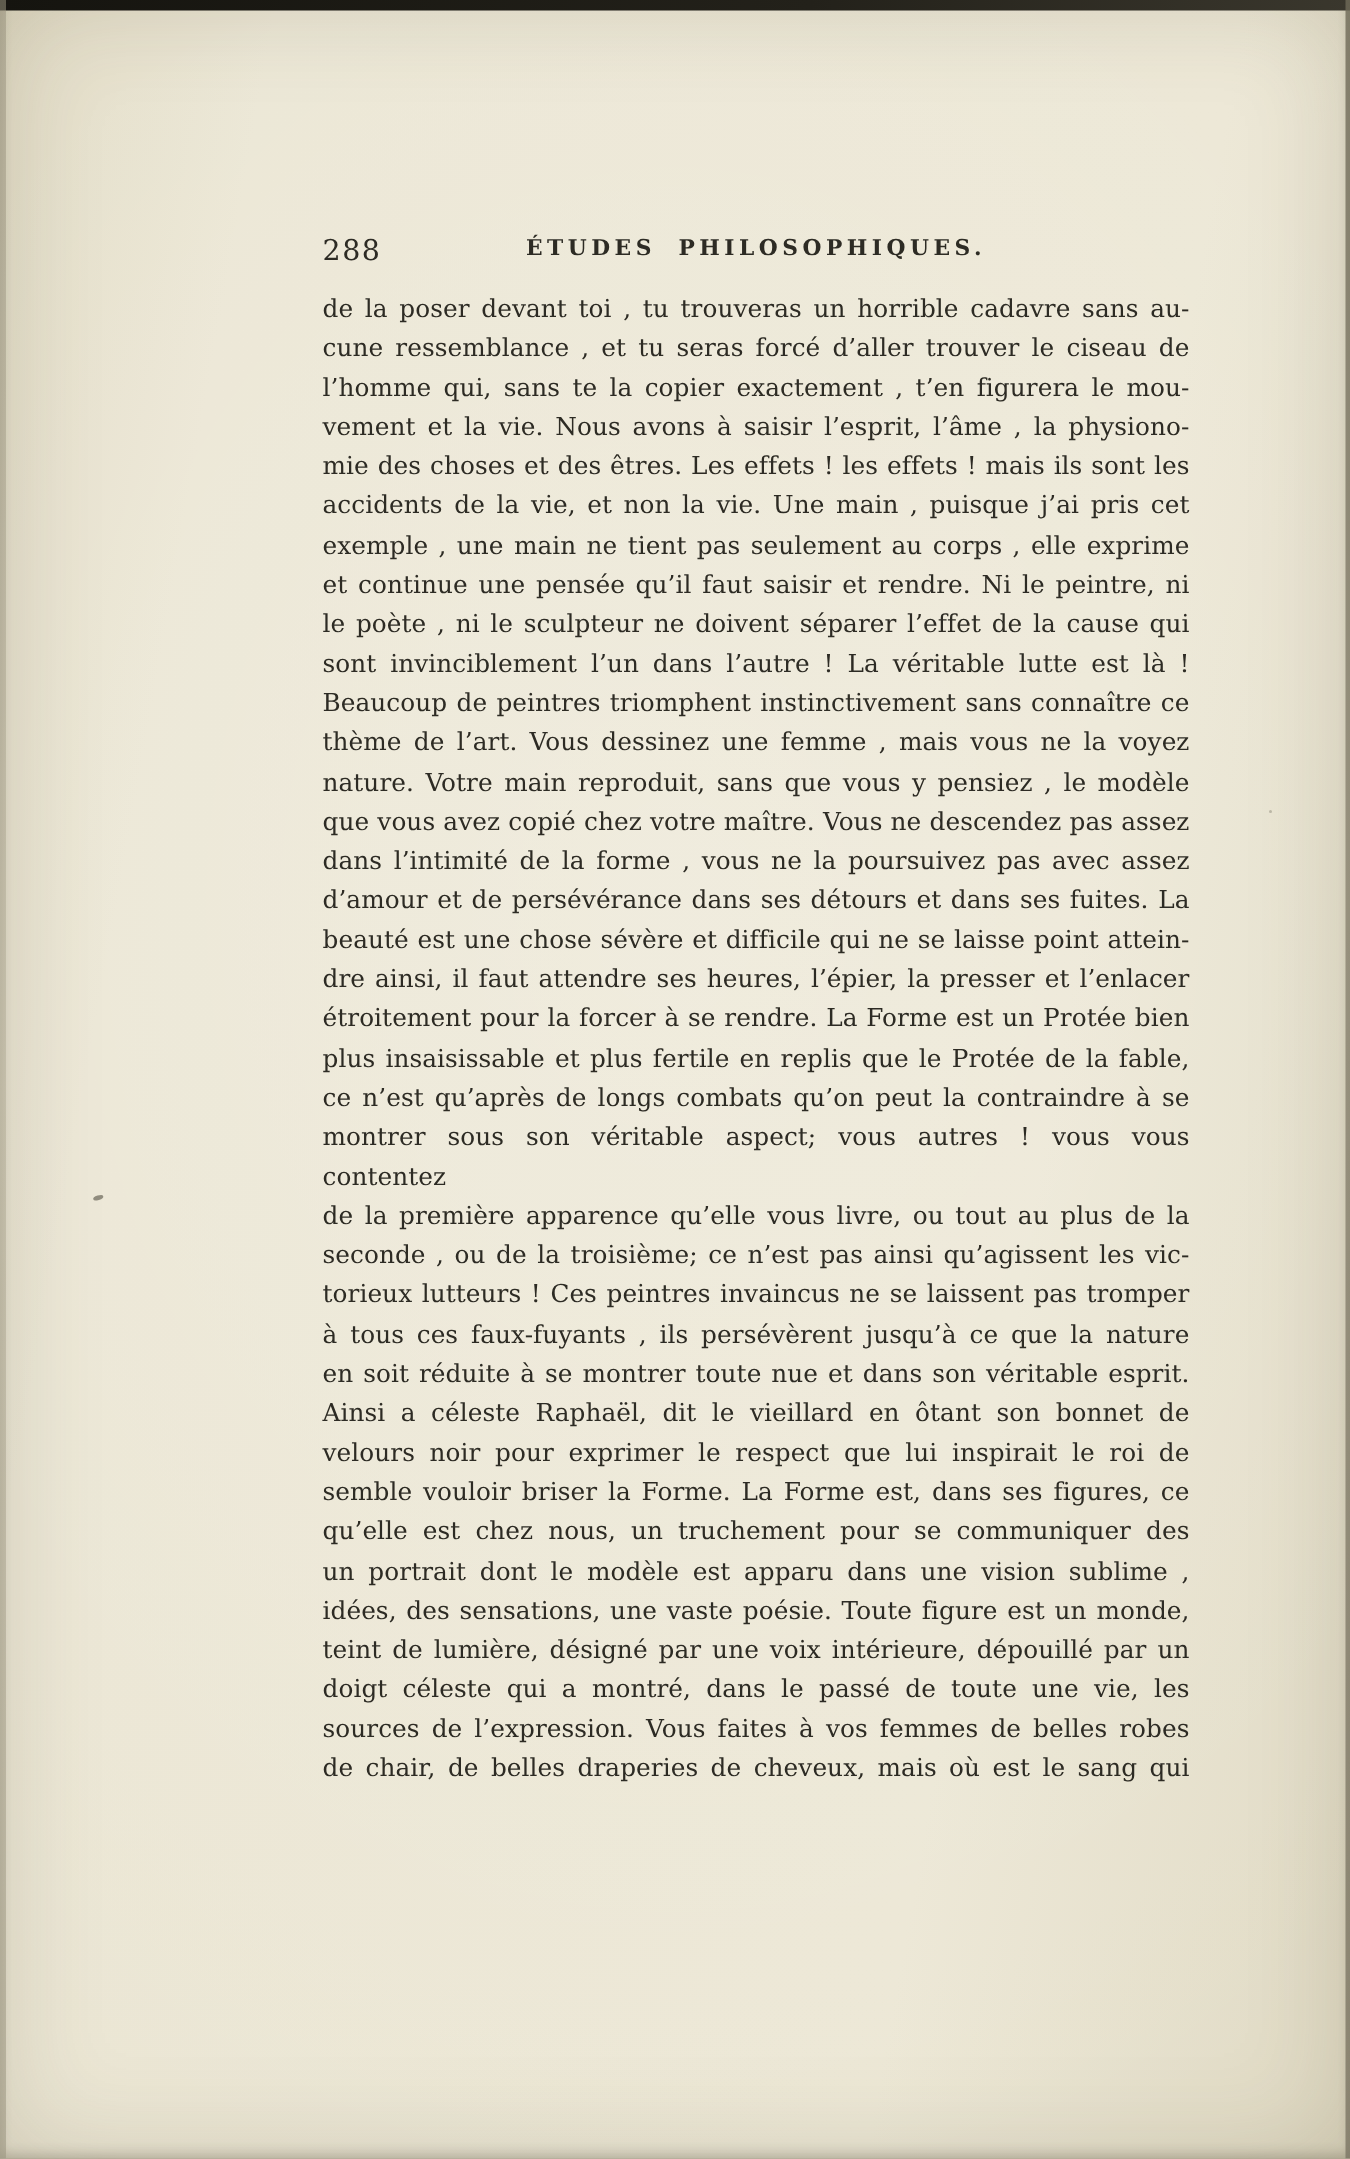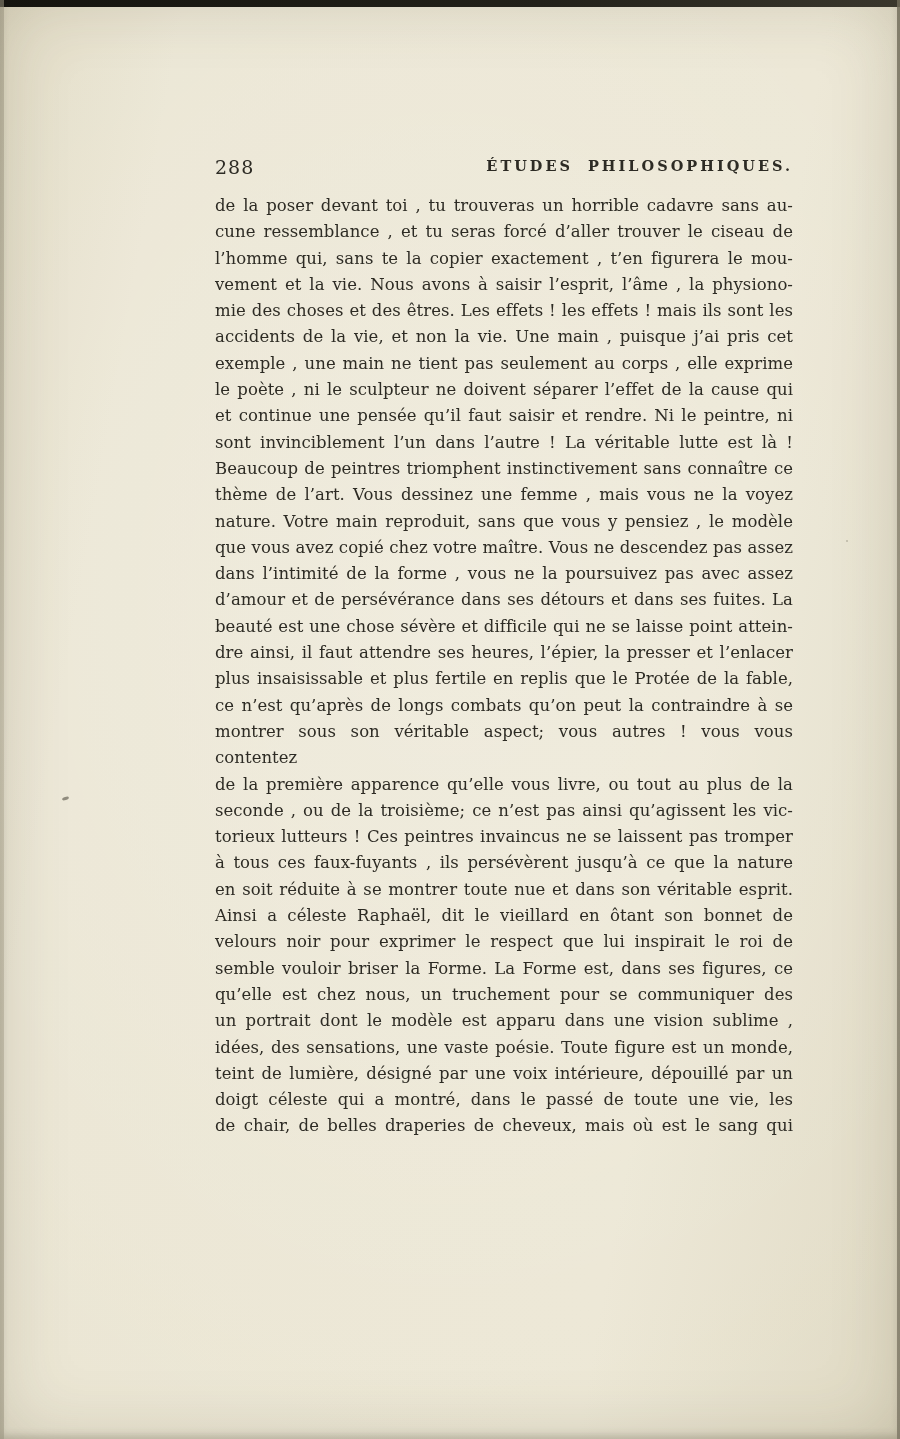--- a/index.html
+++ b/index.html
@@ -60,21 +60,21 @@
   .pagenum {
     position: absolute;
     left: 0;
     bottom: 2px;
     font-size: 19px;
     letter-spacing: 1px;
     text-align: right;
   }
   .running-title {
     display: block;
-    text-align: right;
+    text-align: center;
     font-size: 14.5px;
     letter-spacing: 3px;
     word-spacing: 7px;
     padding-top: 7px;
     font-weight: 600;
     color: var(--ink, #2d2b24);
   }
   .textblock {
     margin-top: 13px;
     width: 578px;
@@ -110,46 +110,48 @@
       <span class="running-title">ÉTUDES PHILOSOPHIQUES.</span>
     </div>
     <div class="textblock">
         <div class="line">de la poser devant toi , tu trouveras un horrible cadavre sans au-</div>
         <div class="line">cune ressemblance , et tu seras forcé d’aller trouver le ciseau de</div>
         <div class="line">l’homme qui, sans te la copier exactement , t’en figurera le mou-</div>
         <div class="line">vement et la vie. Nous avons à saisir l’esprit, l’âme , la physiono-</div>
         <div class="line">mie des choses et des êtres. Les effets ! les effets ! mais ils sont les</div>
         <div class="line">accidents de la vie, et non la vie. Une main , puisque j’ai pris cet</div>
         <div class="line">exemple , une main ne tient pas seulement au corps , elle exprime</div>
+        <div class="line">et continue une pensée qu’il faut saisir et rendre. Ni le peintre, ni</div>
         <div class="line">le poète , ni le sculpteur ne doivent séparer l’effet de la cause qui</div>
-        <div class="line">et continue une pensée qu’il faut saisir et rendre. Ni le peintre, ni</div>
         <div class="line">sont invinciblement l’un dans l’autre ! La véritable lutte est là !</div>
         <div class="line">Beaucoup de peintres triomphent instinctivement sans connaître ce</div>
         <div class="line">thème de l’art. Vous dessinez une femme , mais vous ne la voyez</div>
         <div class="line">nature. Votre main reproduit, sans que vous y pensiez , le modèle</div>
         <div class="line">que vous avez copié chez votre maître. Vous ne descendez pas assez</div>
         <div class="line">dans l’intimité de la forme , vous ne la poursuivez pas avec assez</div>
         <div class="line">d’amour et de persévérance dans ses détours et dans ses fuites. La</div>
         <div class="line">beauté est une chose sévère et difficile qui ne se laisse point attein-</div>
         <div class="line">dre ainsi, il faut attendre ses heures, l’épier, la presser et l’enlacer</div>
+        <div class="line">étroitement pour la forcer à se rendre. La Forme est un Protée bien</div>
         <div class="line">plus insaisissable et plus fertile en replis que le Protée de la fable,</div>
         <div class="line">ce n’est qu’après de longs combats qu’on peut la contraindre à se</div>
         <div class="line">montrer sous son véritable aspect; vous autres ! vous vous contentez</div>
         <div class="line">de la première apparence qu’elle vous livre, ou tout au plus de la</div>
         <div class="line">seconde , ou de la troisième; ce n’est pas ainsi qu’agissent les vic-</div>
         <div class="line">torieux lutteurs ! Ces peintres invaincus ne se laissent pas tromper</div>
         <div class="line">à tous ces faux-fuyants , ils persévèrent jusqu’à ce que la nature</div>
         <div class="line">en soit réduite à se montrer toute nue et dans son véritable esprit.</div>
         <div class="line">Ainsi a céleste Raphaël, dit le vieillard en ôtant son bonnet de</div>
         <div class="line">velours noir pour exprimer le respect que lui inspirait le roi de</div>
         <div class="line">semble vouloir briser la Forme. La Forme est, dans ses figures, ce</div>
         <div class="line">qu’elle est chez nous, un truchement pour se communiquer des</div>
         <div class="line">un portrait dont le modèle est apparu dans une vision sublime ,</div>
         <div class="line">idées, des sensations, une vaste poésie. Toute figure est un monde,</div>
         <div class="line">teint de lumière, désigné par une voix intérieure, dépouillé par un</div>
         <div class="line">doigt céleste qui a montré, dans le passé de toute une vie, les</div>
+        <div class="line">sources de l’expression. Vous faites à vos femmes de belles robes</div>
         <div class="line">de chair, de belles draperies de cheveux, mais où est le sang qui</div>
       </div>
   </div>
 
   <div class="speck s1"></div>
   <div class="speck s2"></div>
 </div>
 
 </body></html>

